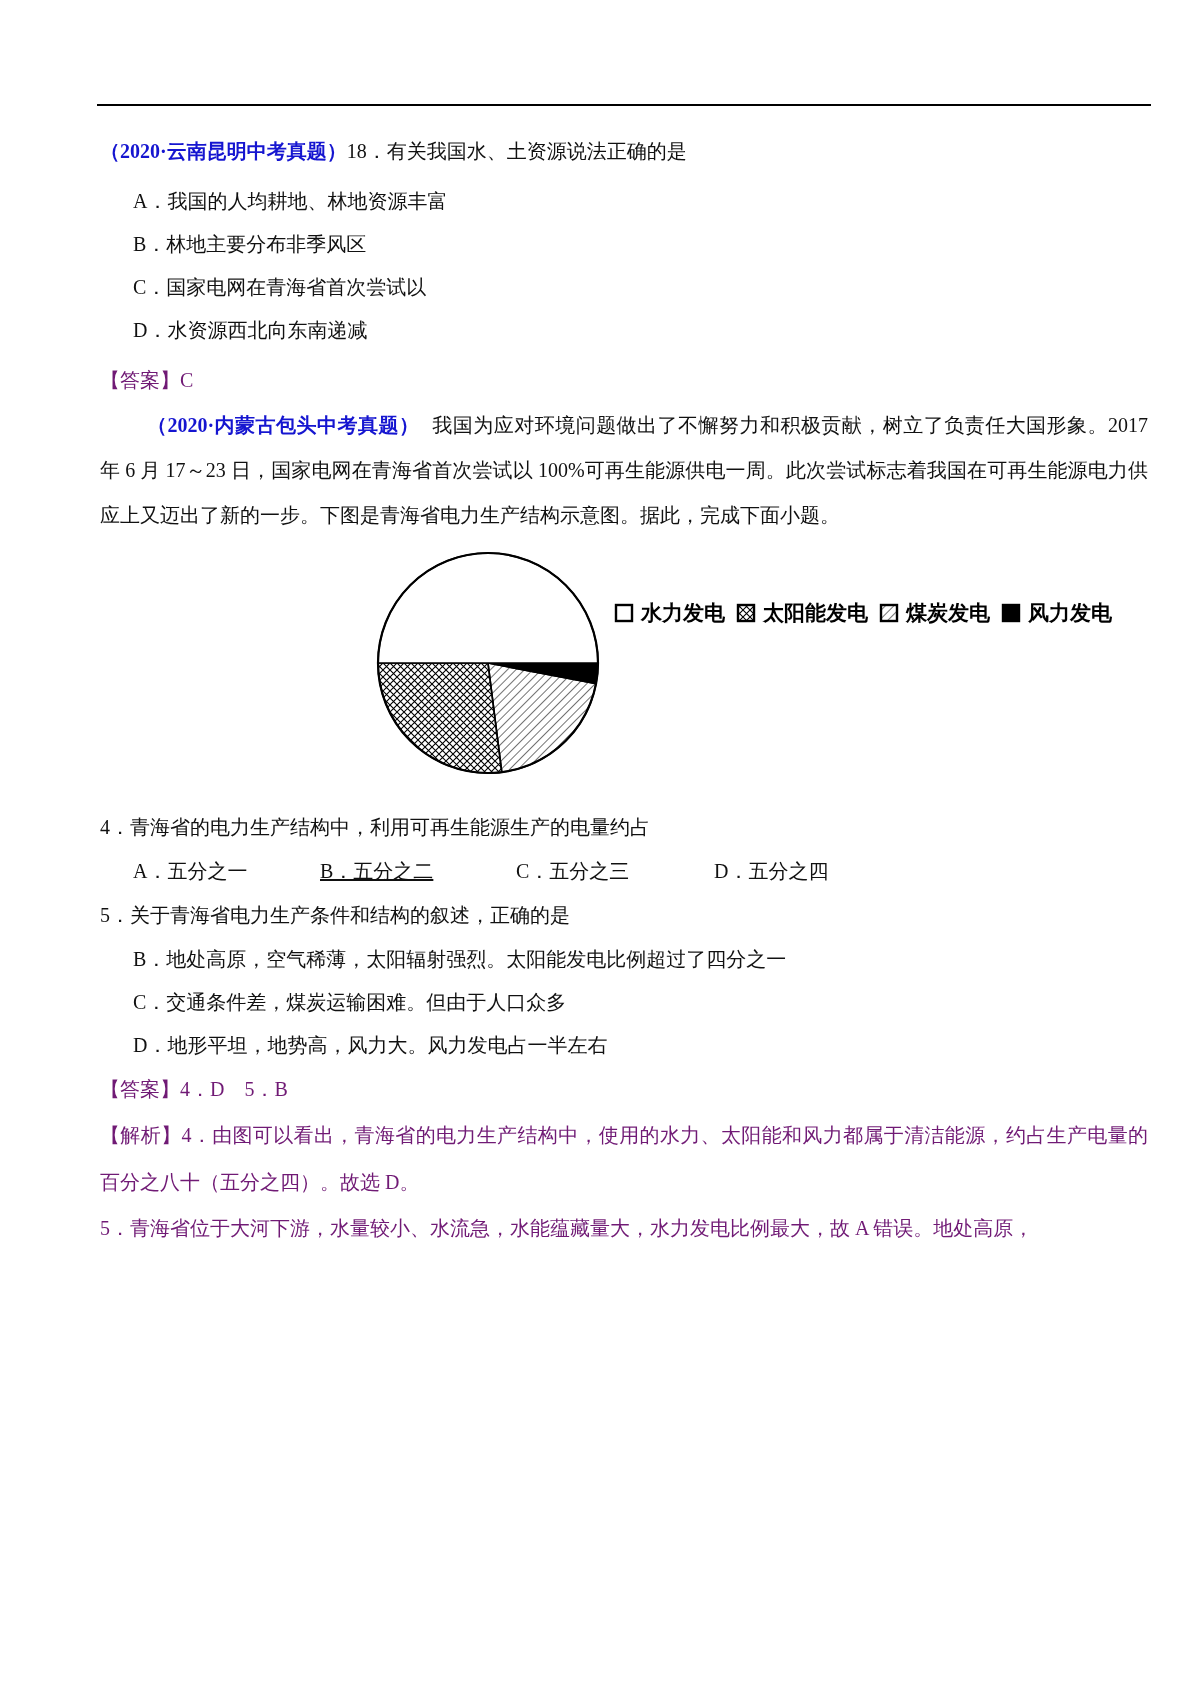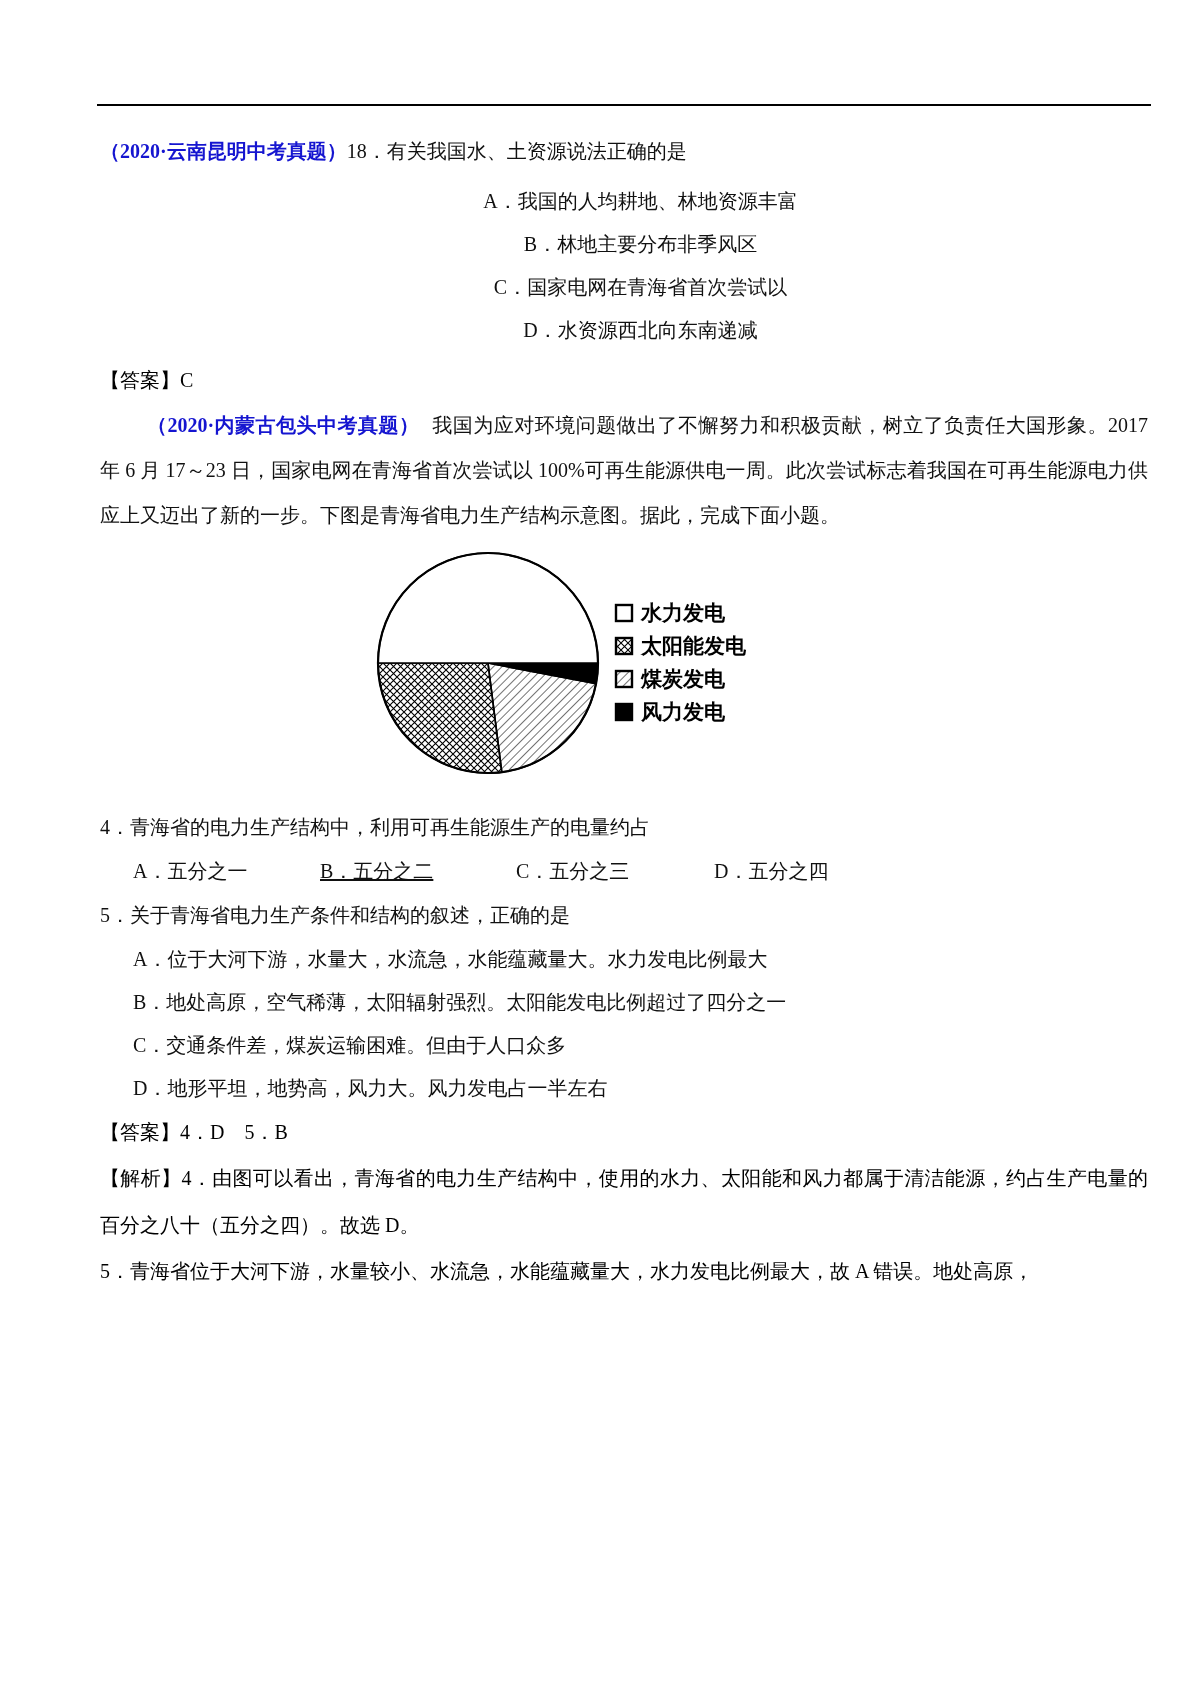--- a/index.html
+++ b/index.html
@@ -7,38 +7,38 @@
   body {
     width: 1200px; height: 1698px; overflow: hidden;
     background: #ffffff; color: #111;
     font-family: "Liberation Serif", "DejaVu Serif", serif;
     font-size: 20px;
   }
   .page { padding: 104px 52px 0 100px; }
   p { margin: 0; }
   .rule { border-top: 2px solid #000; height: 0; margin: 0 -3px 22px -3px; }
   .blue { color: #1515d0; font-weight: bold; }
-  .red  { color: #000000; }
+  .red  { color: #701a75; }
   .stem { line-height: 46px; }
   .opts p { line-height: 43px; padding-left: 33px; }
-  .opts18 { margin: 6px 0; text-align: center; }
+  .opts18 { margin: 6px 0; }
   .ans { line-height: 45px; }
   .para { line-height: 46.5px; text-align: justify; }
   .passage { line-height: 45px; text-align: justify; text-indent: 2.35em; }
   .passage .gap { margin-left: 13px; }
   .optrow { line-height: 42px; padding-left: 33px; }
   .optrow span { display: inline-block; }
   .optrow .o0 { width: 187px; }
   .optrow .o1 { width: 196px; text-decoration: underline; }
   .optrow .o2 { width: 198px; }
   .chart { position: relative; height: 235px; margin: 8px 0 23px 0; }
   .pie-svg { position: absolute; left: 268px; top: -3px; }
   .legend {
     position: absolute; left: 514px; top: 56px;
-    display: flex; flex-direction: column; gap: 11px;
+    display: flex; flex-direction: row; gap: 11px;
     font-family: Liberation Serif, serif;
     font-weight: bold; font-size: 21px; color: #000;
   }
   .lrow { display: flex; align-items: center; gap: 7px; line-height: 22px; }
   .licon { flex: 0 0 auto; display: block; }
 </style>
 </head>
 <body>
 
 <div class="page">
@@ -105,21 +105,20 @@
     </div>
   </div>
 
   <p class="stem">4．青海省的电力生产结构中，利用可再生能源生产的电量约占</p>
 
   <p class="optrow"><span class="o0">A．五分之一</span><span class="o1">B．五分之二</span><span class="o2">C．五分之三</span><span class="o3">D．五分之四</span></p>
 
   <p class="stem">5．关于青海省电力生产条件和结构的叙述，正确的是</p>
 
   <div class="opts opts5">
-    <p>A．位于大河下游，水量大，水流急，水能蕴藏量大。水力发电比例最大</p>
     <p>B．地处高原，空气稀薄，太阳辐射强烈。太阳能发电比例超过了四分之一</p>
     <p>C．交通条件差，煤炭运输困难。但由于人口众多</p>
     <p>D．地形平坦，地势高，风力大。风力发电占一半左右</p>
   </div>
 
   <p class="ans red"><span>【答案】</span><span>4．D　5．B</span></p>
 
   <p class="para red"><span>【解析】</span><span>4．由图可以看出，青海省的电力生产结构中，使用的水力、太阳能和风力都属于清洁能源，约占生产电量的百分之八十（五分之四）。故选 D。</span></p>
 
   <p class="para red"><span>5．青海省位于大河下游，水量较小、水流急，水能蕴藏量大，水力发电比例最大，故 A 错误。地处高原，</span></p>

